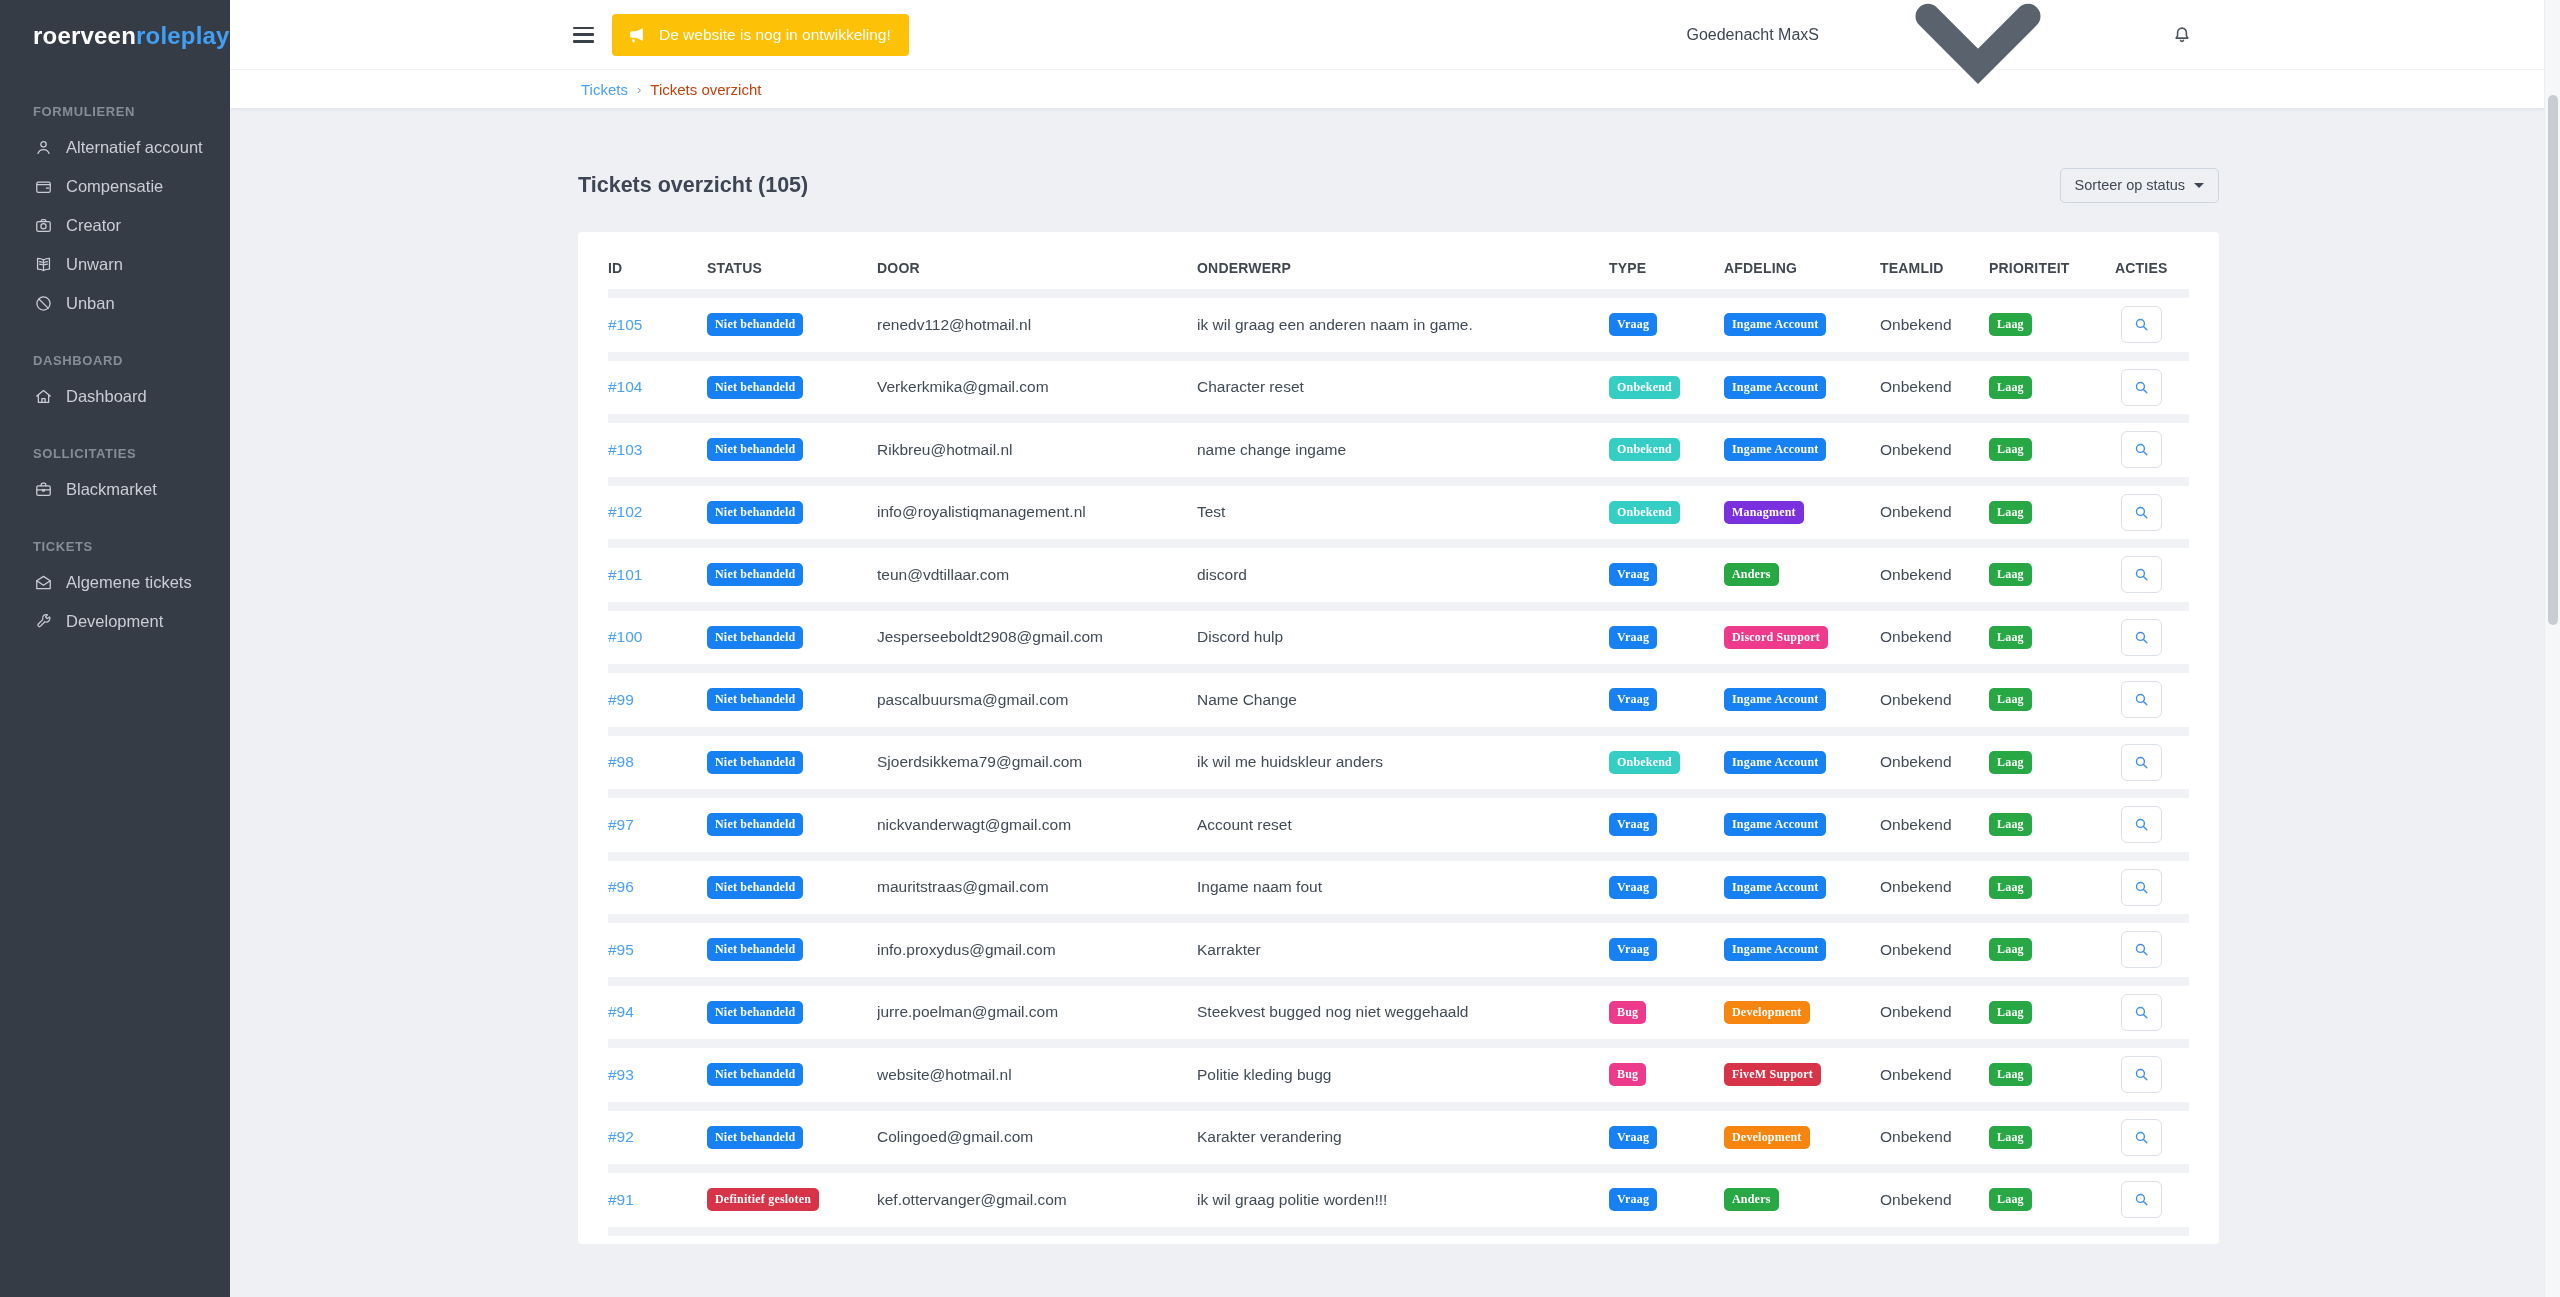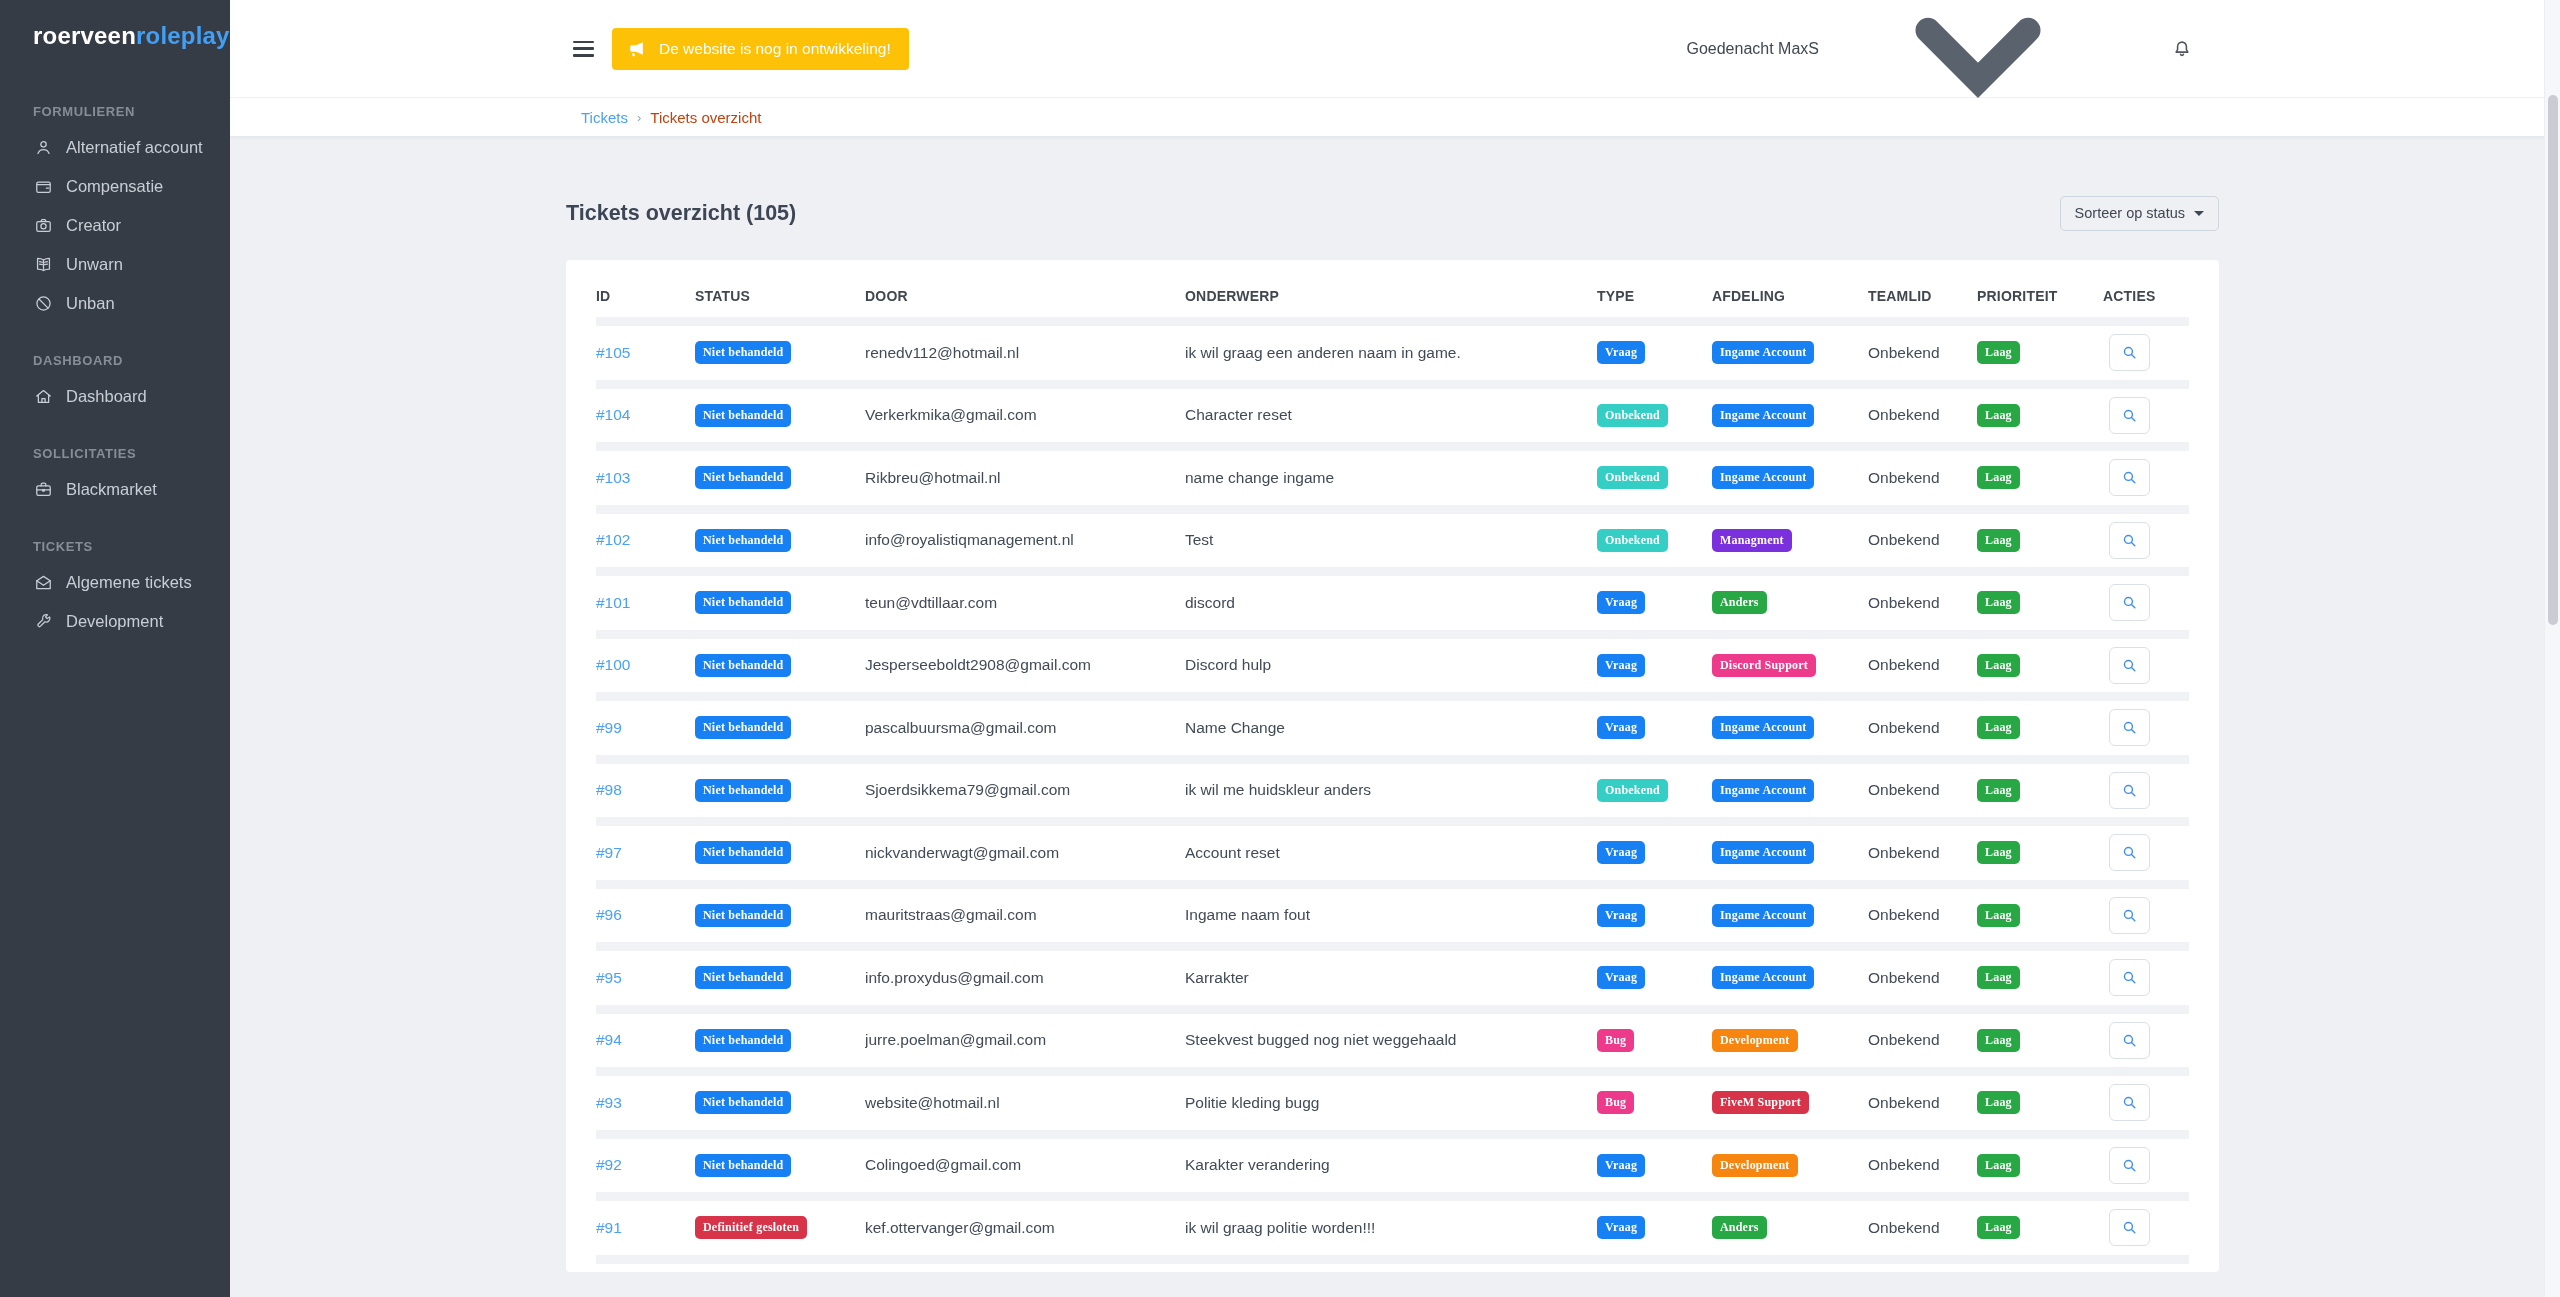--- a/index.html
+++ b/index.html
@@ -14,39 +14,39 @@
   .nav { padding-top:36px; }
   .nav-section { margin-top:22px; }
   .nav-section:first-child { margin-top:0; }
   .nav-section-label { color:#868d97; font-size:13px; font-weight:700; letter-spacing:.6px; padding:8px 0 9px 33px; text-transform:uppercase; }
   .nav-item { display:flex; align-items:center; height:39px; padding-left:33px; color:#c9ced6; font-size:16.5px; font-weight:500; cursor:pointer; text-decoration:none; }
   .nav-item .ic { width:20px; height:20px; margin-right:13px; display:inline-flex; align-items:center; justify-content:center; color:#c9ced6; flex:none; }
   .nav-item .ic svg { width:19px; height:19px; }
 
   
   .main { margin-left:230px; }
-  .topbar { height:98px; background:#fff; display:flex; align-items:center; padding-left:343px; border-bottom:1px solid #eef0f2; position:relative; }
+  .topbar { height:70px; background:#fff; display:flex; align-items:center; padding-left:343px; border-bottom:1px solid #eef0f2; position:relative; }
   .hamburger { width:21px; height:16px; display:flex; flex-direction:column; justify-content:space-between; cursor:pointer; flex:none; }
   .hamburger i { display:block; height:2.6px; background:#3a4149; border-radius:1px; }
   .banner { margin-left:18px; height:42px; background:#fdc107; border-radius:4px; color:#fff; display:flex; align-items:center; padding:0 18px 0 15px; font-size:15.5px; font-weight:500; }
   .banner .ic { width:19px; height:19px; margin-right:13px; display:inline-flex; color:#fff; }
   .topbar .spacer { flex:1; }
   .user-menu { display:flex; align-items:center; cursor:pointer; font-size:16px; color:#3f4752; }
   .user-menu .caret { margin-left:9px; display:inline-flex; color:#5a636d; }
   .bell { margin-left:43px; margin-right:367px; width:22px; height:22px; display:inline-flex; color:#4d555f; cursor:pointer; }
   .bell svg, .user-menu .caret svg { width:100%; height:100%; }
 
   
   .crumbbar { height:38px; background:#fff; display:flex; align-items:center; padding-left:351px; box-shadow:0 2px 3px rgba(40,50,70,.05); font-size:15px; }
   .crumb-link { color:#4aa1f5; text-decoration:none; cursor:pointer; }
   .crumb-sep { color:#9aa2ac; margin:0 9px; font-size:13px; }
   .crumb-cur { color:#c2410c; }
 
   
-  .content { padding:57px 341px 0 336px; }
+  .content { padding:57px 341px 0 336px;margin-left:12px; }
   .title-row { display:flex; align-items:center; justify-content:space-between; height:40px; }
   .page-title { font-size:21.5px; font-weight:700; color:#3d4654; }
   .sort-btn { background:transparent; border:1px solid #cfd5de; border-radius:5px; height:35px; padding:0 14px; font-size:14.5px; color:#3f4752; font-family:inherit; display:flex; align-items:center; cursor:pointer; }
   .sort-btn .tri { margin-left:9px; width:0; height:0; border-left:5px solid transparent; border-right:5px solid transparent; border-top:5px solid #3f4752; }
 
   .card { margin-top:27px; background:#fff; border-radius:4px; padding:18px 30px 0 30px; height:1012px; overflow:hidden; }
   table { border-collapse:collapse; width:100%; table-layout:fixed; }
   thead th { text-align:left; font-size:14px; font-weight:700; color:#40474f; padding:10px 12px 13px 0; border-bottom:9px solid #f0f2f5; letter-spacing:.2px; }
   tbody td { font-size:15.5px; color:#414b57; padding:8px 12px 8.5px 0; border-bottom:9px solid #f0f2f5; height:39px; white-space:nowrap; overflow:hidden; }
   .id-link { color:#4aa1f5; text-decoration:none; cursor:pointer; }

